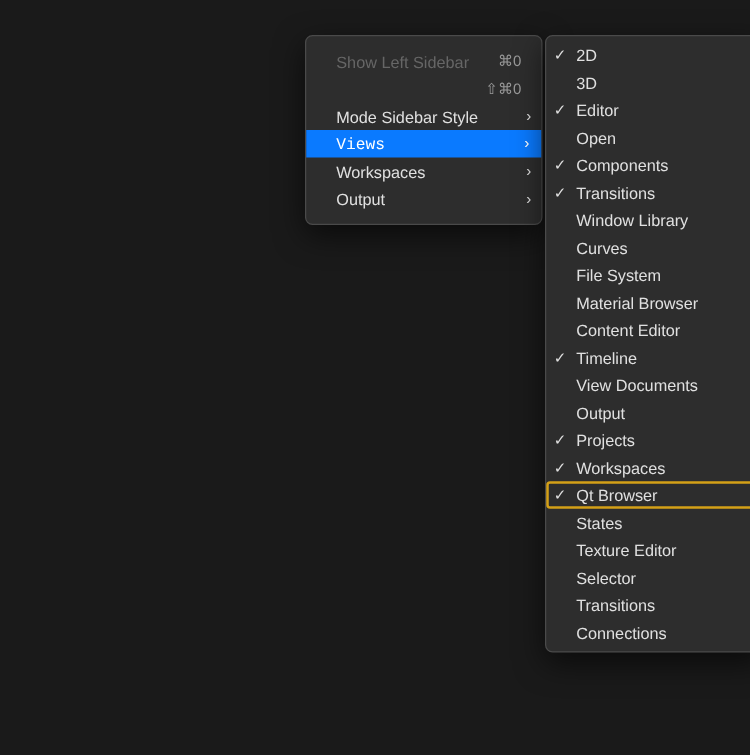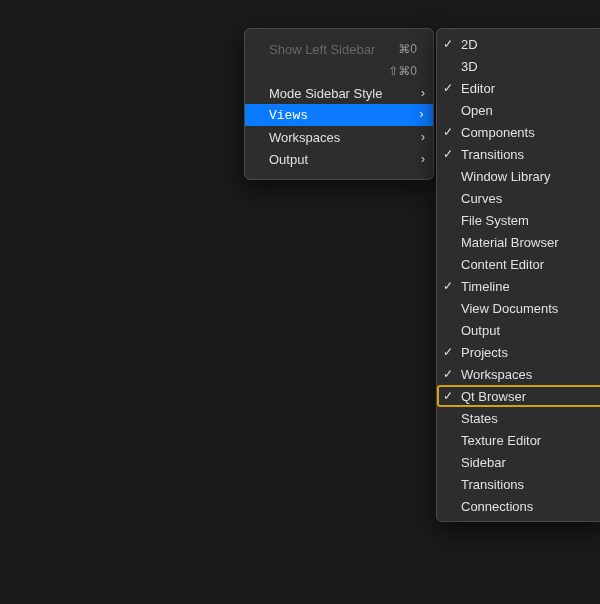--- a/index.html
+++ b/index.html
@@ -242,21 +242,21 @@
     <span class="check">✓</span>
     <span>Qt Browser</span>
   </div>
   <div class="submenu-item">
     <span>States</span>
   </div>
   <div class="submenu-item">
     <span>Texture Editor</span>
   </div>
   <div class="submenu-item">
-    <span>Sidebar</span>
+    <span>Selector</span>
   </div>
   <div class="submenu-item">
     <span>Transitions</span>
   </div>
   <div class="submenu-item">
     <span>Connections</span>
   </div>
 </div>
 
 </body></html>

